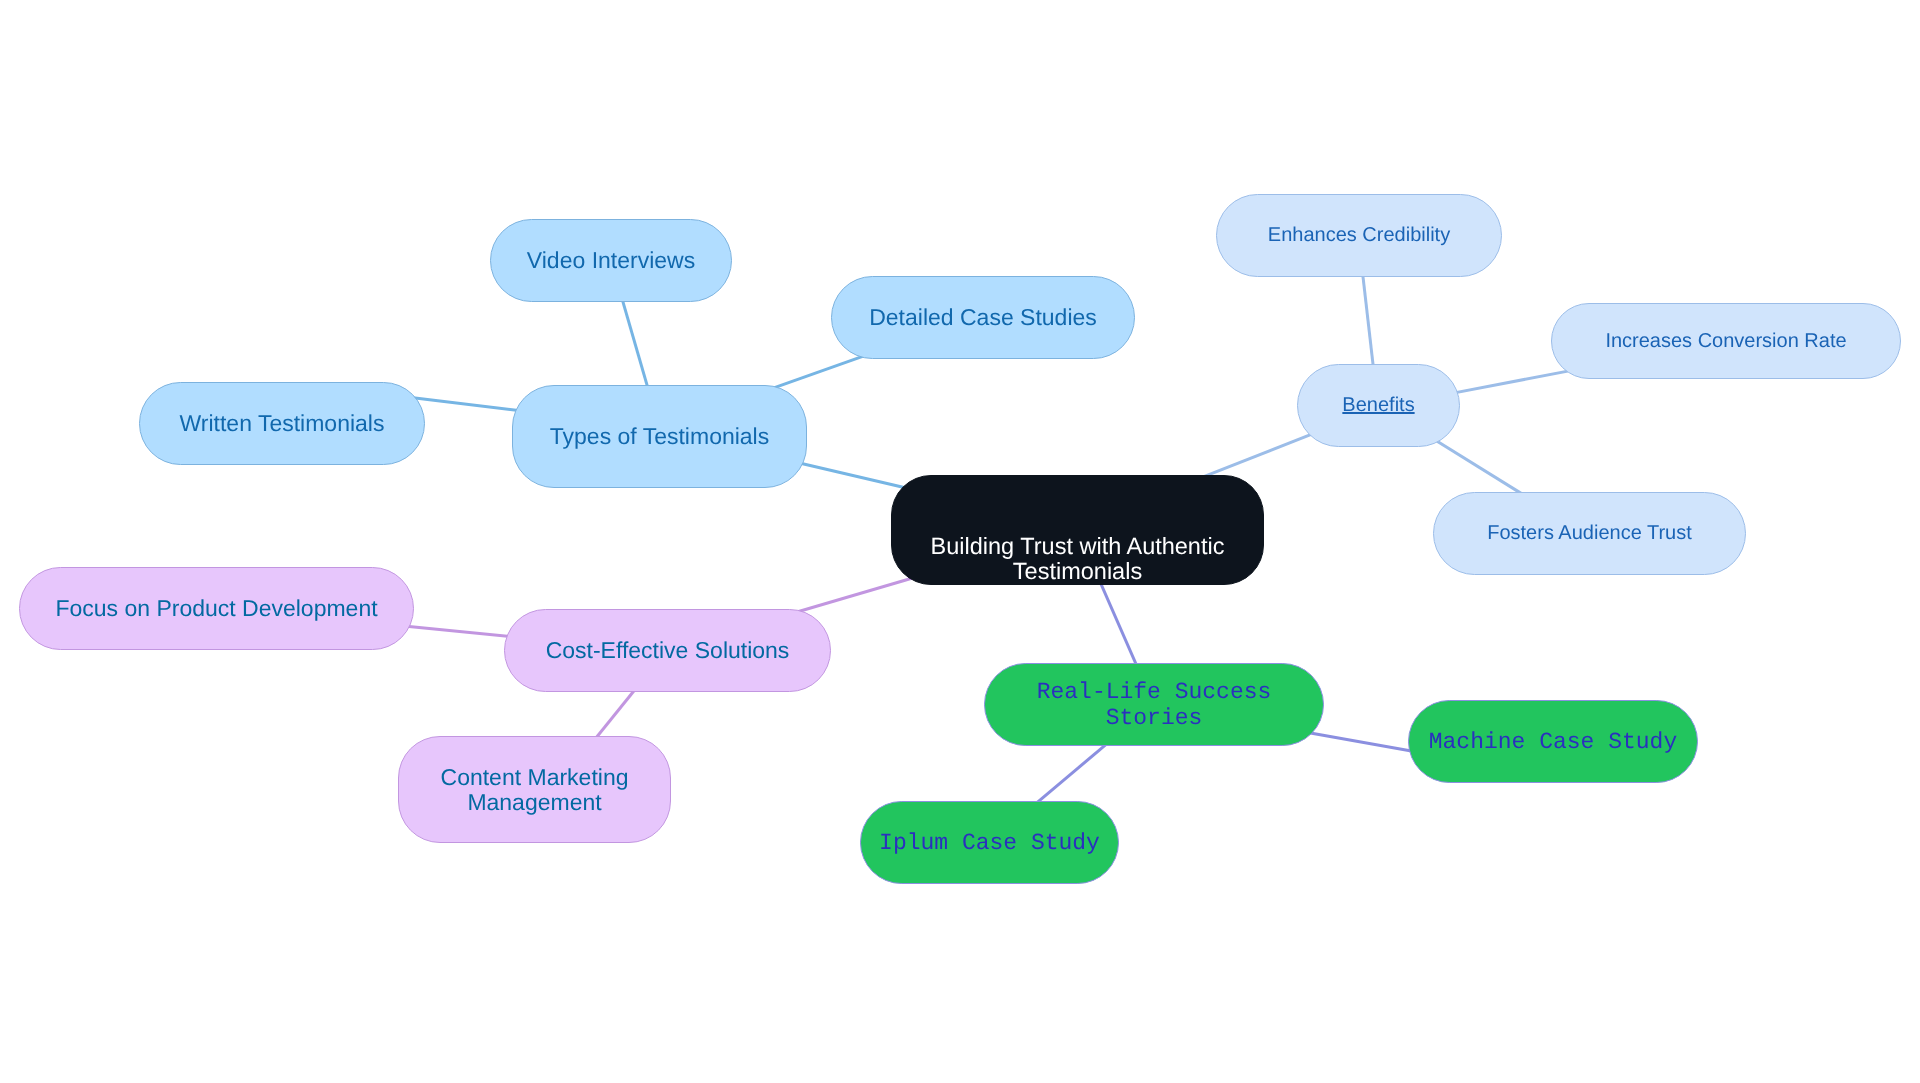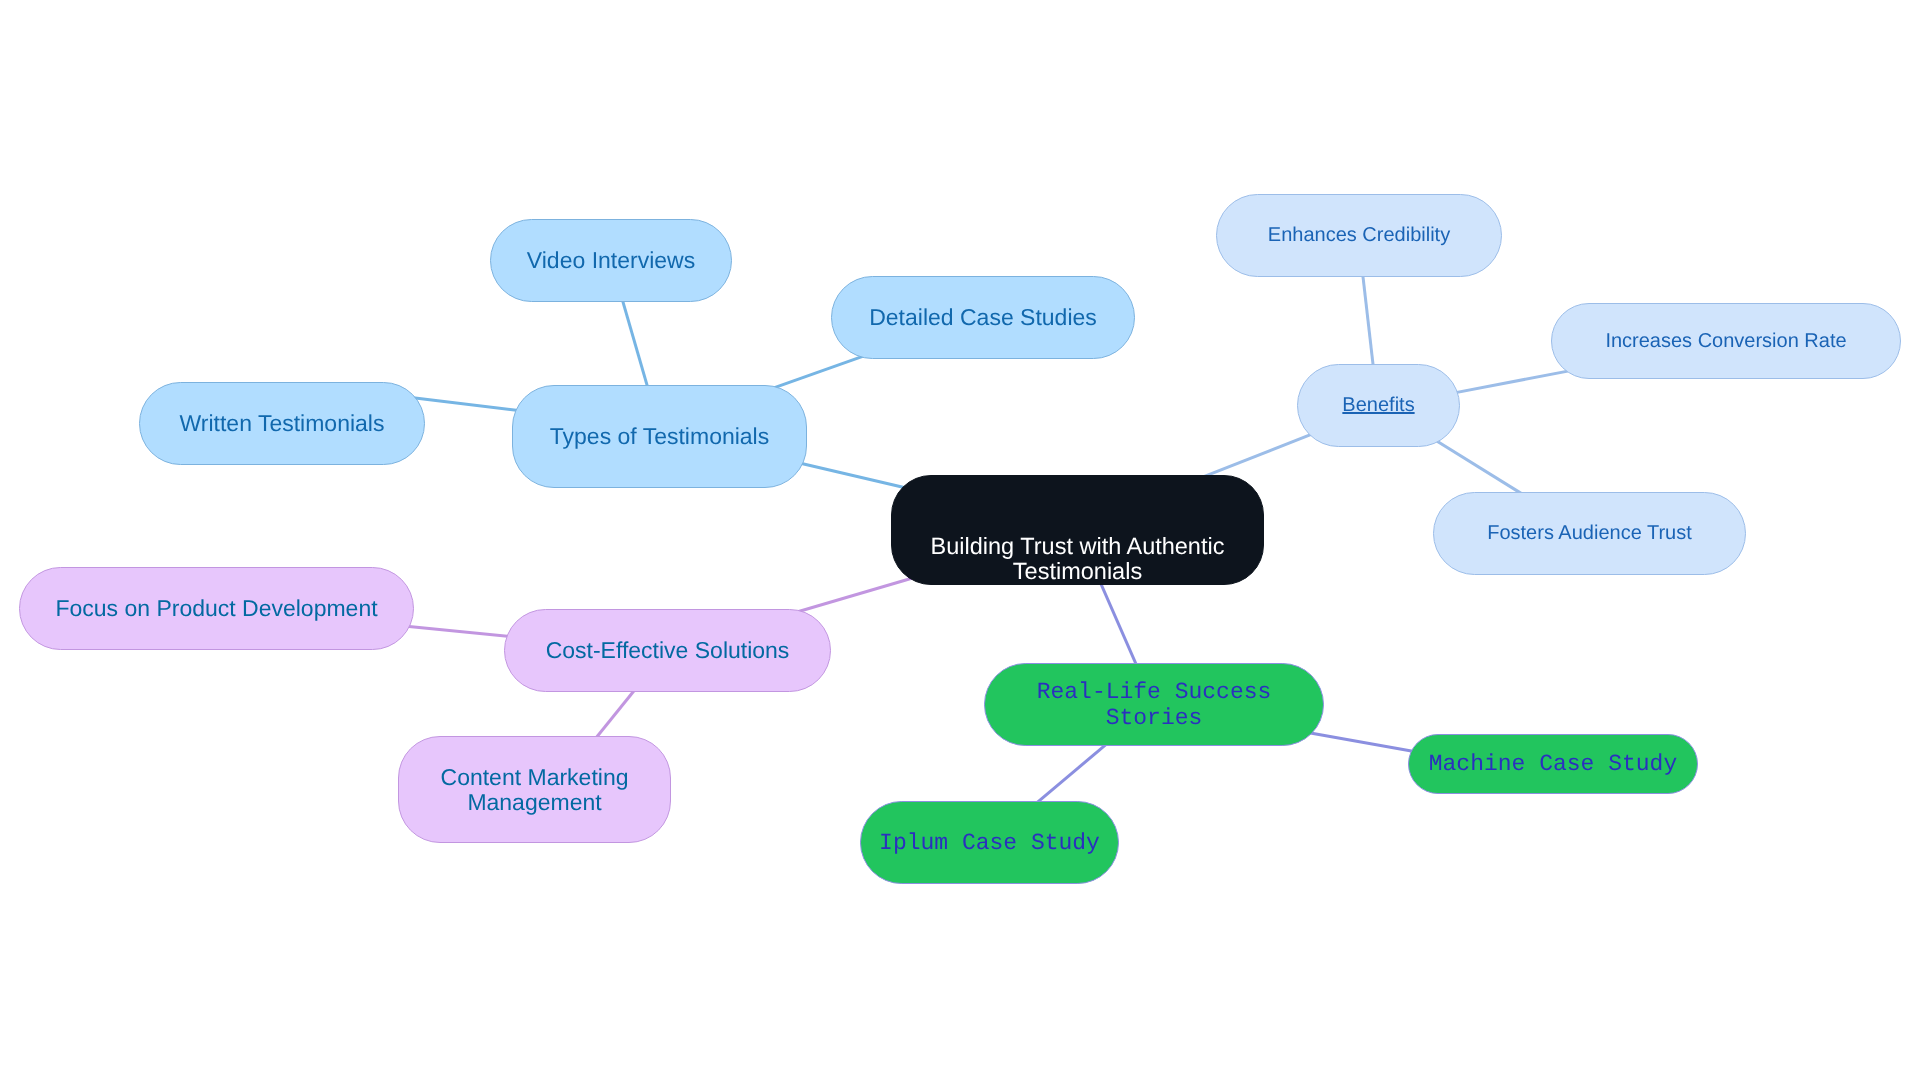--- a/index.html
+++ b/index.html
@@ -29,21 +29,21 @@
 
   .n-benefits{left:1297px;top:364px;width:163px;height:83px;text-decoration:underline;}
   .n-credibility{left:1216px;top:194px;width:286px;height:83px;}
   .n-conversion{left:1551px;top:303px;width:350px;height:76px;}
   .n-fosters{left:1433px;top:492px;width:313px;height:83px;}
   .n-benefits,.n-credibility,.n-conversion,.n-fosters{
           background:#d0e4fc;border-color:#9cbde8;color:#1a63b5;
           border-radius:42px;font-size:20px;}
 
   .n-stories{left:984px;top:663px;width:340px;height:83px;}
-  .n-machine{left:1408px;top:734px;width:290px;height:60px;}
+  .n-machine{left:1408px;top:700px;width:290px;height:83px;}
   .n-iplum{left:860px;top:801px;width:259px;height:83px;}
   .n-stories,.n-machine,.n-iplum{
           background:#22c55e;border-color:#8b8fe0;color:#2b2fbf;
           border-radius:42px;font-size:23px;font-family:Liberation Mono, monospace;}
 
   .n-cost{left:504px;top:609px;width:327px;height:83px;}
   .n-focus{left:19px;top:567px;width:395px;height:83px;}
   .n-content{left:398px;top:736px;width:273px;height:107px;line-height:25px;}
   .n-cost,.n-focus,.n-content{
           background:#e7c6fc;border-color:#c296e0;color:#0369a1;

